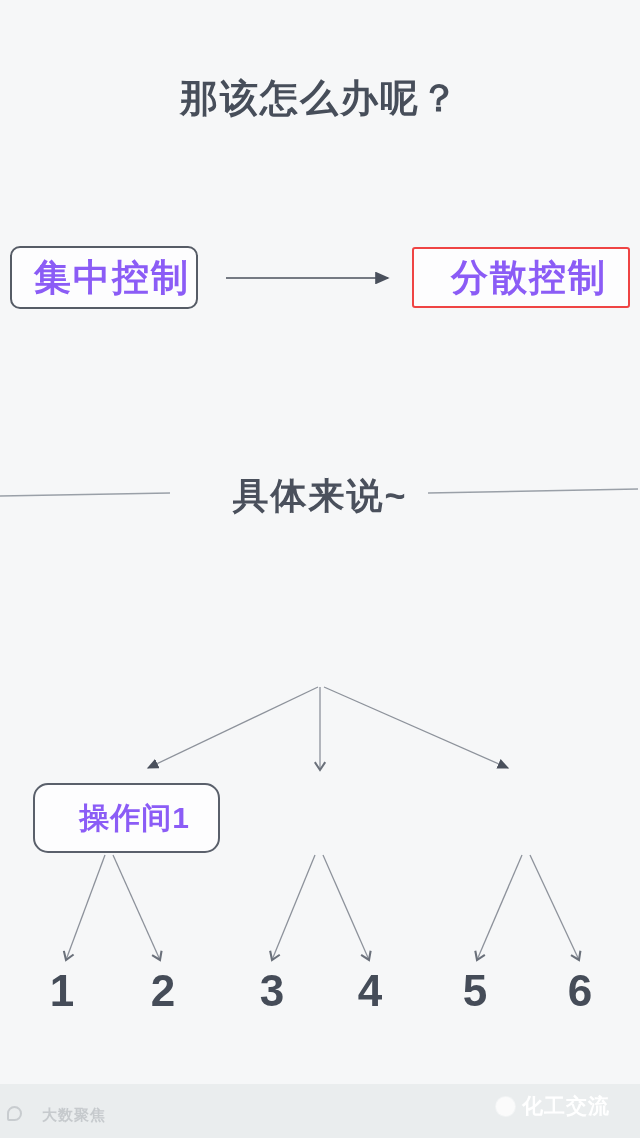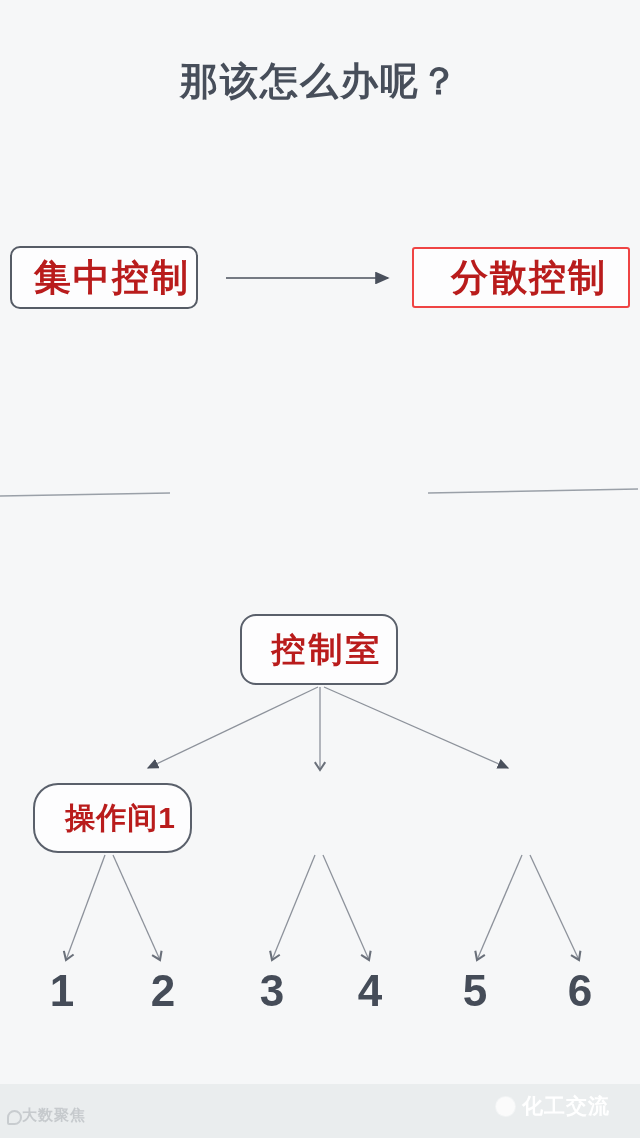--- a/index.html
+++ b/index.html
@@ -11,27 +11,27 @@
     overflow:hidden;
     font-family:"Liberation Sans","DejaVu Sans",sans-serif;
     color:#454c58;
   }
   .connectors{position:absolute;left:0;top:0;width:640px;height:1138px;pointer-events:none;}
   .page-title{
     position:absolute;left:0;right:0;top:56px;
     text-align:center;
     font-size:38px;font-weight:700;
     letter-spacing:2px;
-    color:#474e5a;margin:0;
+    color:#474e5a;margin:17px;
   }
   .node{
     position:absolute;
     background:#fdfdfe;
     display:flex;align-items:center;justify-content:center;
-    font-weight:700;color:#b91c1c;
+    font-weight:700;color:#8b5cf6;
     box-sizing:border-box;
     padding-left:16px;
   }
   .node-a{
     left:10px;top:246px;width:188px;height:63px;
     border:2px solid #565c66;border-radius:10px;
     font-size:37px;letter-spacing:2px;
   }
   .node-b{
     left:412px;top:247px;width:218px;height:61px;
@@ -47,35 +47,35 @@
   .node-root{
     left:240px;top:614px;width:158px;height:71px;
     border:2px solid #5a606b;border-radius:16px;
     font-size:34px;letter-spacing:3px;
   }
   .node-child{
     top:783px;height:70px;
     border:2px solid #5a606b;border-radius:15px;
     font-size:30px;letter-spacing:1px;
   }
-  .node-c1{left:33px;width:159px;border-radius:25px;}
+  .node-c1{left:33px;width:187px;}
   .node-c2{left:242px;width:155px;}
   .node-c3{left:445px;width:162px;}
   .leaf{
     position:absolute;top:966px;
     transform:translateX(-50%);
     font-size:44px;font-weight:700;color:#454c58;
   }
   .bottom-strip{
     position:absolute;left:0;top:1084px;width:640px;height:54px;
     background:#eaedee;
   }
   .watermark-left{
     position:absolute;left:7px;top:1106px;
-    display:flex;align-items:flex-end;gap:0;
+    display:flex;align-items:flex-start;gap:20px;
     color:rgba(185,189,194,0.75);
     font-size:15px;font-weight:700;letter-spacing:1px;
   }
   .wm-left-logo{
     width:15px;height:15px;
     border:2px solid rgba(185,189,194,0.7);
     border-radius:50% 50% 50% 2px;
     box-sizing:border-box;
     display:inline-block;
   }
@@ -125,22 +125,22 @@
 
     <line x1="522" y1="855" x2="477" y2="960" stroke="#8d929b" stroke-width="1.3" marker-end="url(#mVee)"></line>
     <line x1="530" y1="855" x2="579" y2="960" stroke="#8d929b" stroke-width="1.3" marker-end="url(#mVee)"></line>
   </svg>
 
   <h1 class="page-title">那该怎么办呢？</h1>
 
   <div class="node node-a">集中控制</div>
   <div class="node node-b">分散控制</div>
 
+  <div class="divider-label">具体来说~</div>
 
-  <div class="node node-root">控制室</div>
 
   <div class="node node-child node-c1">操作间1</div>
 
   <div class="leaf" style="left:62px">1</div>
   <div class="leaf" style="left:163px">2</div>
   <div class="leaf" style="left:272px">3</div>
   <div class="leaf" style="left:370px">4</div>
   <div class="leaf" style="left:475px">5</div>
   <div class="leaf" style="left:580px">6</div>
 

